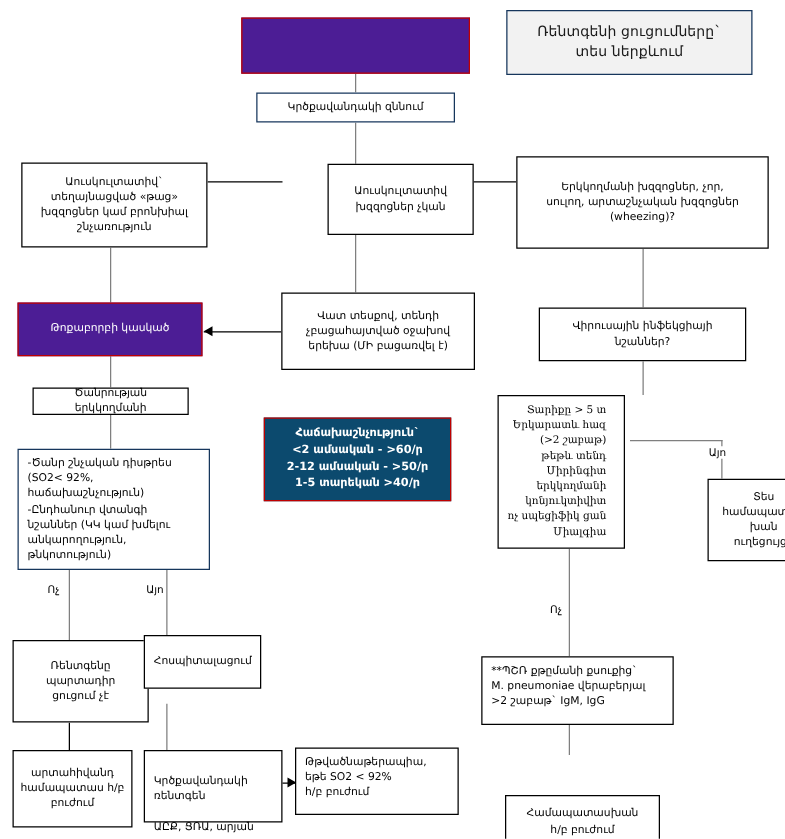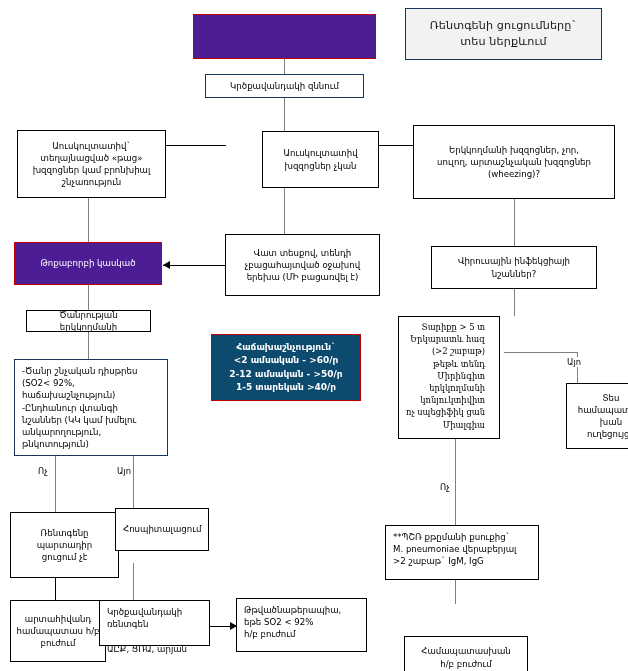--- a/index.html
+++ b/index.html
@@ -202,21 +202,21 @@
   <div class="node" style="left:10px;top:512px;width:109px;height:66px;">Ռենտգենը
 պարտադիր
 ցուցում չէ</div>
 
   <div class="node left-align" style="left:115px;top:508px;width:94px;height:43px;">Հոսպիտալացում</div>
 
   <div class="node" style="left:10px;top:600px;width:96px;height:62px;">արտահիվանդ
 համապատաս h/բ
 բուժում</div>
 
-  <div class="node left-align" style="left:99px;top:600px;width:111px;height:46px;align-items:flex-start;padding-top:5px;">Կրծքավանդակի
+  <div class="node left-align" style="left:115px;top:600px;width:111px;height:58px;align-items:flex-start;padding-top:18px;">Կրծքավանդակի
 ռենտգեն
 
 ԱԸՔ, ՑՌԱ, արյան</div>
 
   <div class="node left-align" style="left:236px;top:598px;width:131px;height:54px;align-items:flex-start;padding-top:5px;">Թթվածնաթերապիա,
 եթե SO2 &lt; 92%
 h/բ բուժում</div>
 
   <div class="node left-align" style="left:385px;top:525px;width:154px;height:55px;align-items:flex-start;padding-top:5px;">**ՊՇՌ քթըմանի քսուքից`
 M. pneumoniae վերաբերյալ

